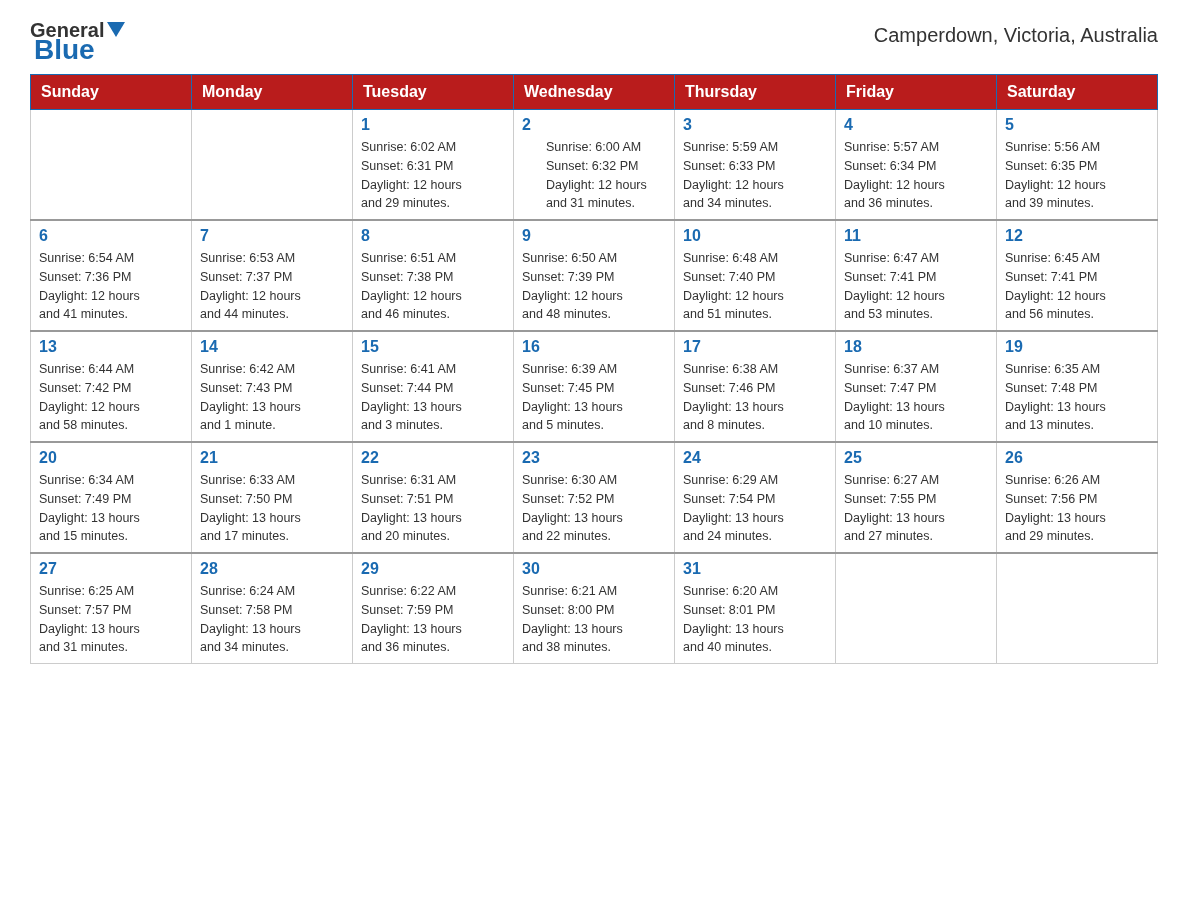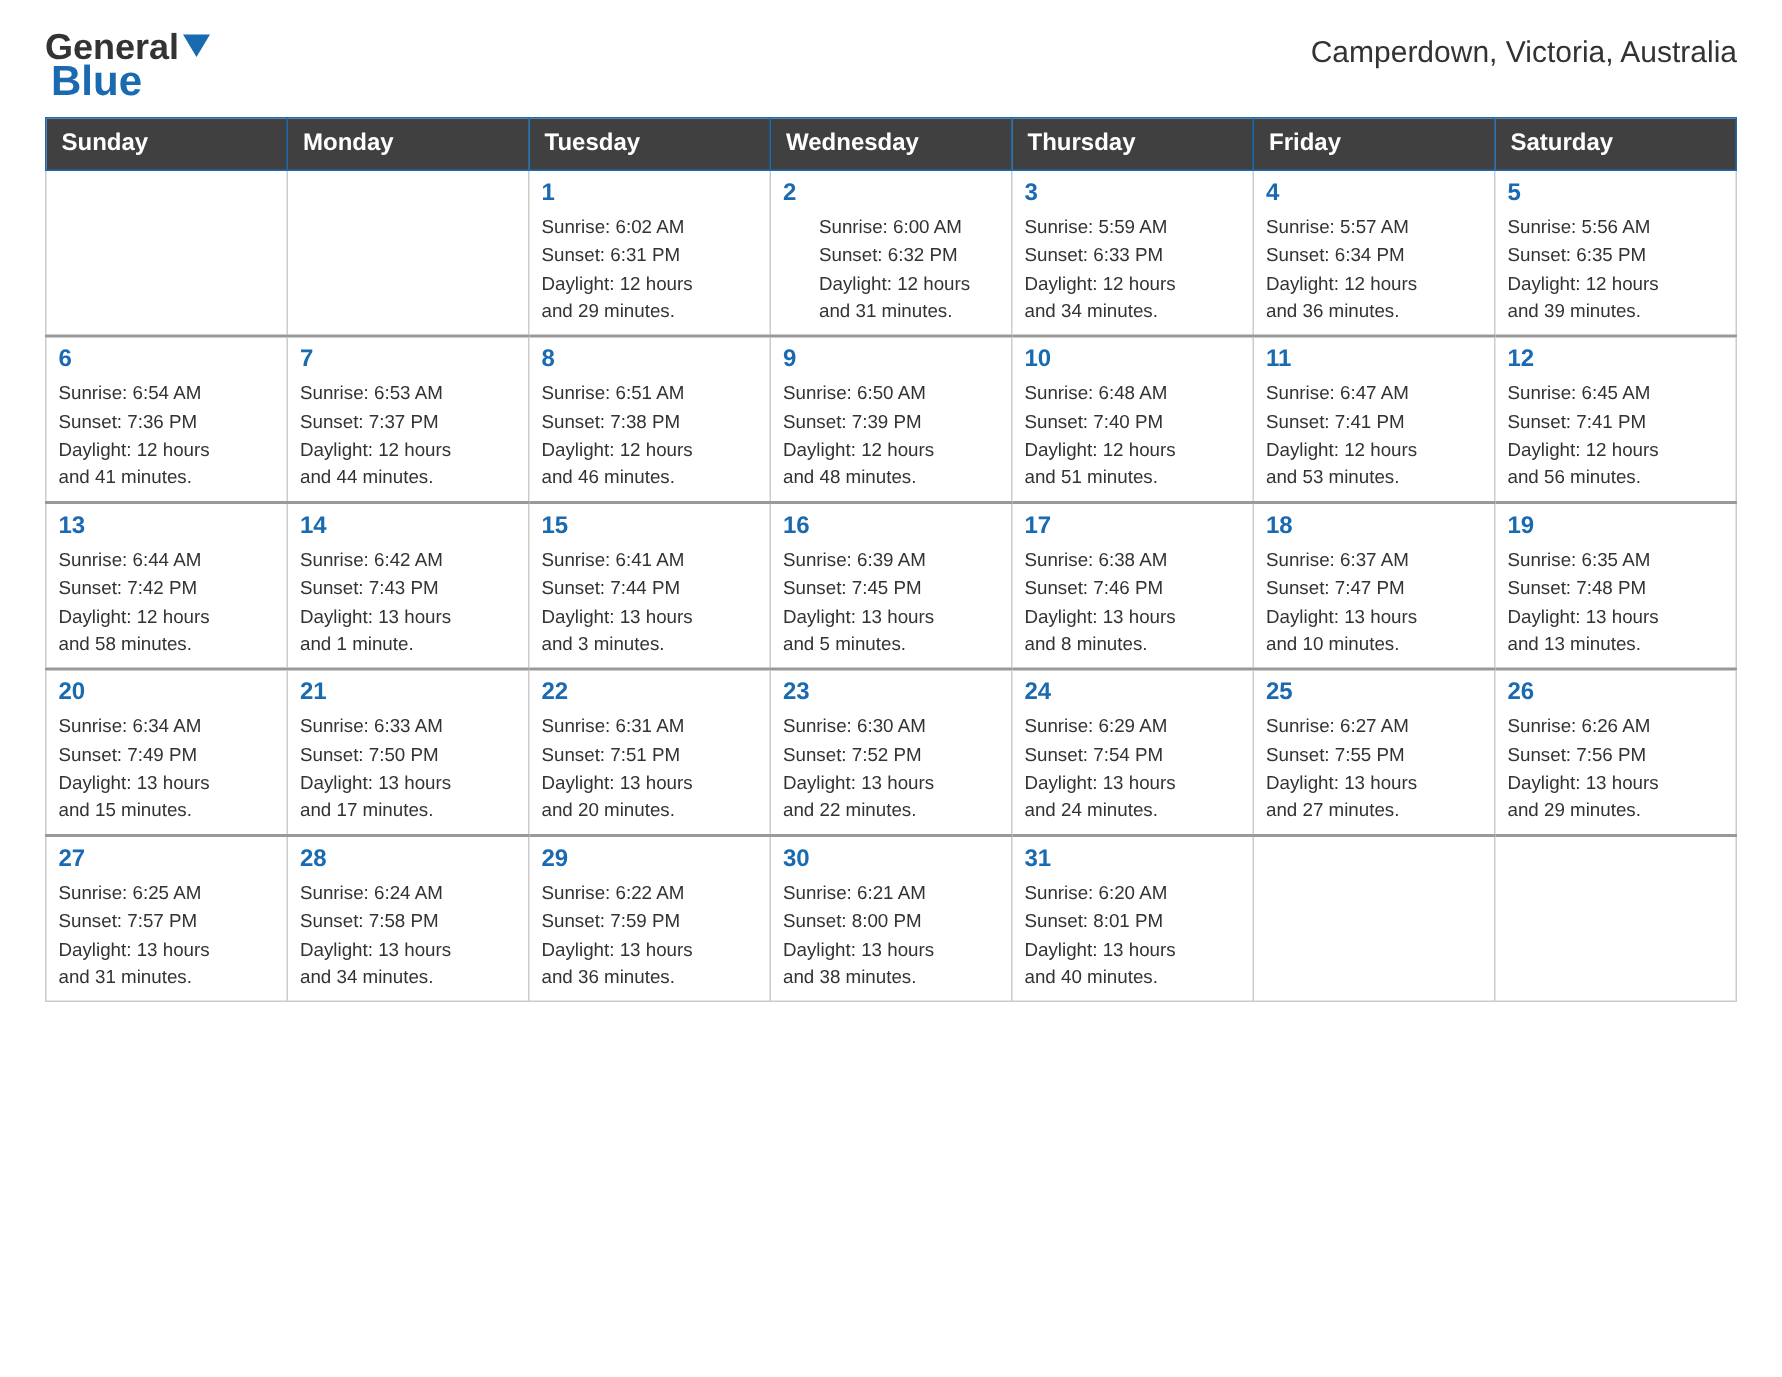--- a/index.html
+++ b/index.html
@@ -15,21 +15,21 @@
       justify-content: space-between;
       align-items: flex-start;
       margin-bottom: 10px;
     }
     .logo {
       display: flex;
       flex-direction: column;
       align-items: flex-start;
     }
     .logo-top {
-      font-size: 24px;
+      font-size: 20px;
       font-weight: bold;
       color: #333;
       line-height: 1;
     }
     .logo-bottom {
       font-size: 28px;
       font-weight: bold;
       color: #1a6ab1;
       line-height: 1;
       margin-top: -4px;
@@ -48,21 +48,21 @@
       font-size: 20px;
       color: #333;
       margin-top: 4px;
     }
     .calendar {
       width: 100%;
       border-collapse: collapse;
       margin-top: 10px;
     }
     .calendar th {
-      background: #404040;
+      background: #b91c1c;
       color: #fff;
       font-size: 16px;
       font-weight: bold;
       padding: 8px 10px;
       text-align: left;
       border: 1px solid #1a6ab1;
     }
     .calendar td {
       border: 1px solid #ccc;
       vertical-align: top;

